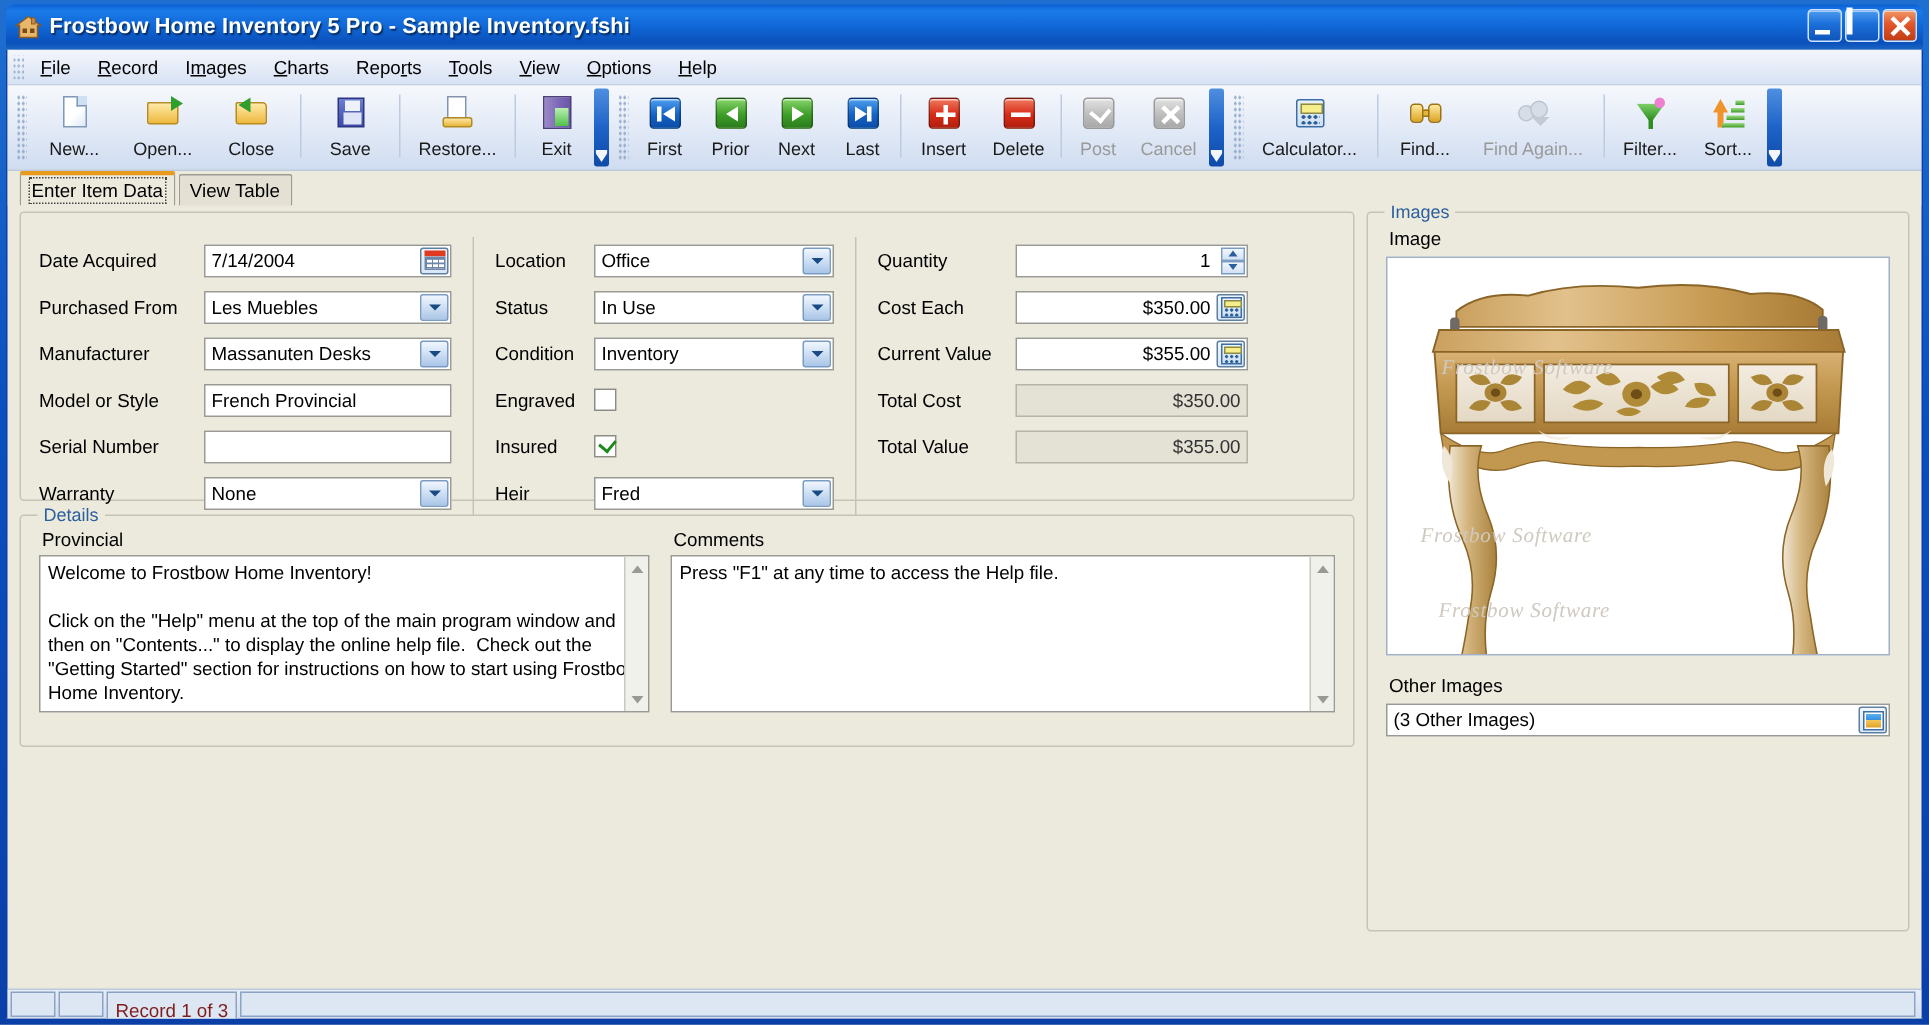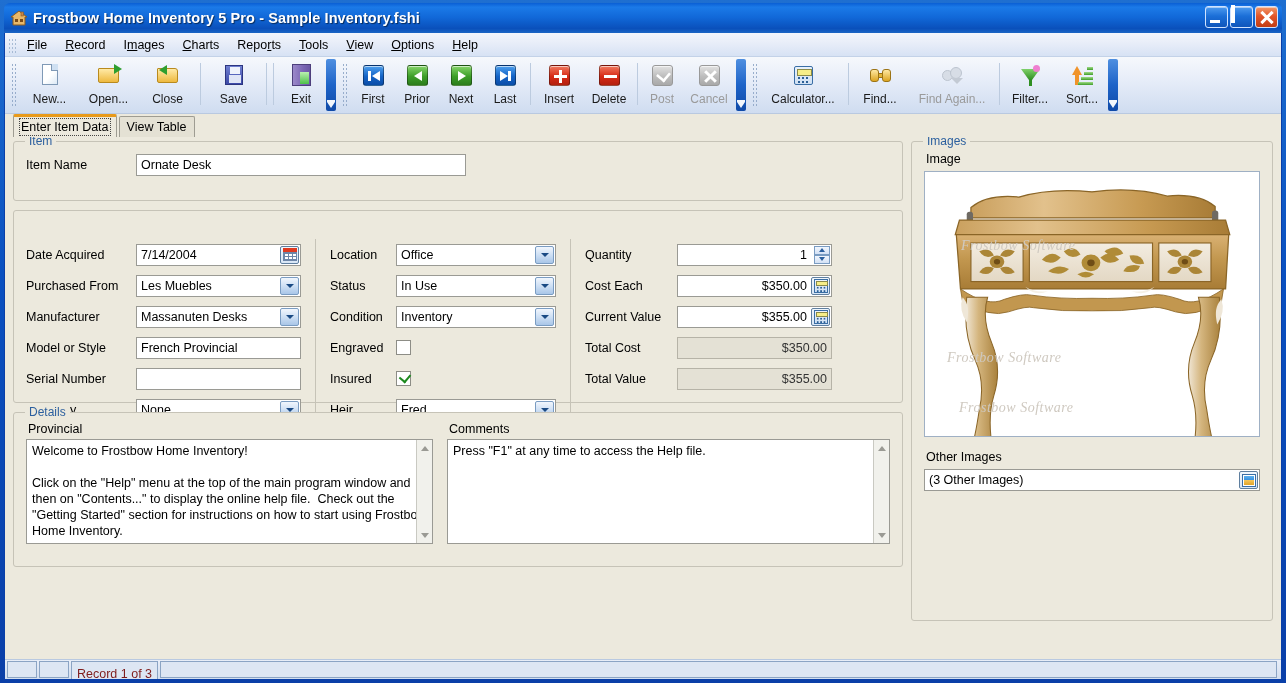--- a/index.html
+++ b/index.html
@@ -388,20 +388,29 @@
           <span class="tb-lbl">Close</span>
         </div>
         <div class="tb-sep"></div>
         <div class="tb-btn">
           <span class="ic">
               <span class="ic-disk"></span>
             </span>
           <span class="tb-lbl">Save</span>
         </div>
         <div class="tb-sep"></div>
+        <div class="tb-btn wide">
+          <span class="ic">
+              <span class="ic-backup">
+                <span class="pg"></span>
+                <span class="tray"></span>
+              </span>
+            </span>
+          <span class="tb-lbl">Restore...</span>
+        </div>
         <div class="tb-sep"></div>
         <div class="tb-btn" style="width:48px">
           <span class="ic">
               <span class="ic-door"></span>
             </span>
           <span class="tb-lbl">Exit</span>
         </div>
       </div>
       <div class="tb-grip"></div>
 
@@ -543,29 +552,22 @@
       </div>
       <div class="tab">
         <span class="tl">View Table</span>
       </div>
     </div>
 
     <div class="formarea">
 
       <div class="col-left">
 
-        <div class="gbox" style="height:60px">
-          <div class="legend">Item</div>
-          <div class="row" style="height:26px">
-            <div class="lbl" style="width:110px">Item Name</div>
-            <div class="inp" style="width:330px">Ornate Desk</div>
-          </div>
-        </div>
-
-        <div class="gbox" style="height:193px; padding-top:28px">
+
+        <div class="gbox" style="height:193px; padding-top:16px">
           <div class="threecols">
 
             <div>
               <div class="row">
                 <div class="lbl" style="width:110px">Date Acquired</div>
                 <div class="inp" style="width:165px; position:relative">
                   <span>7/14/2004</span>
                   <span class="fieldbtn">
                     <span class="calicon">
                         <span class="top"></span>

